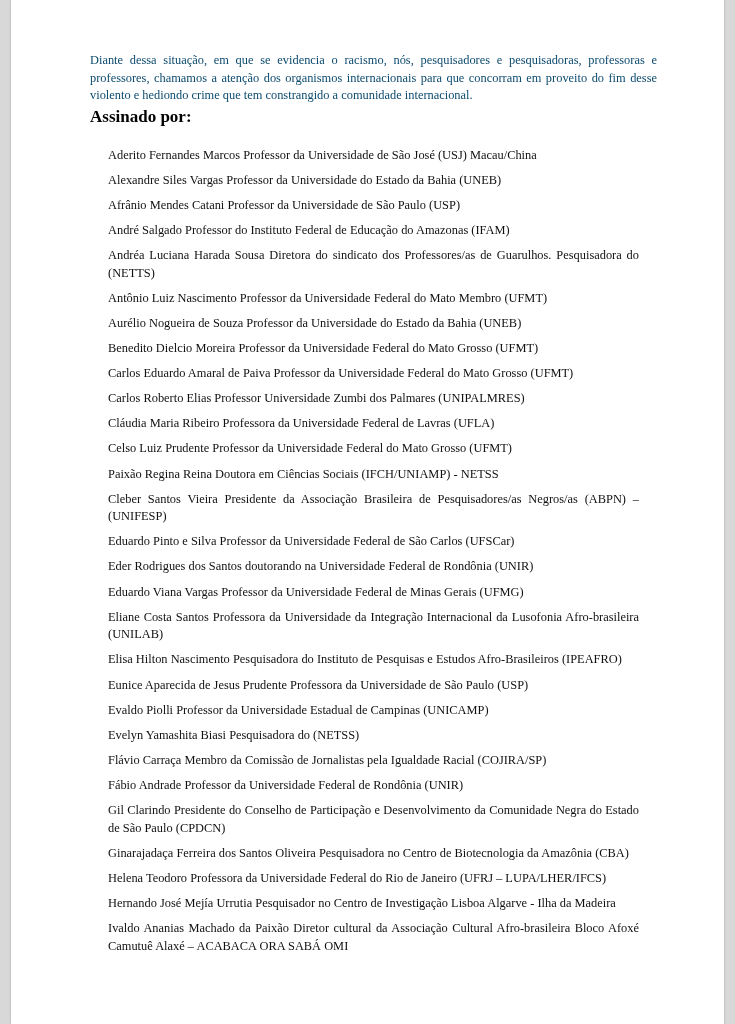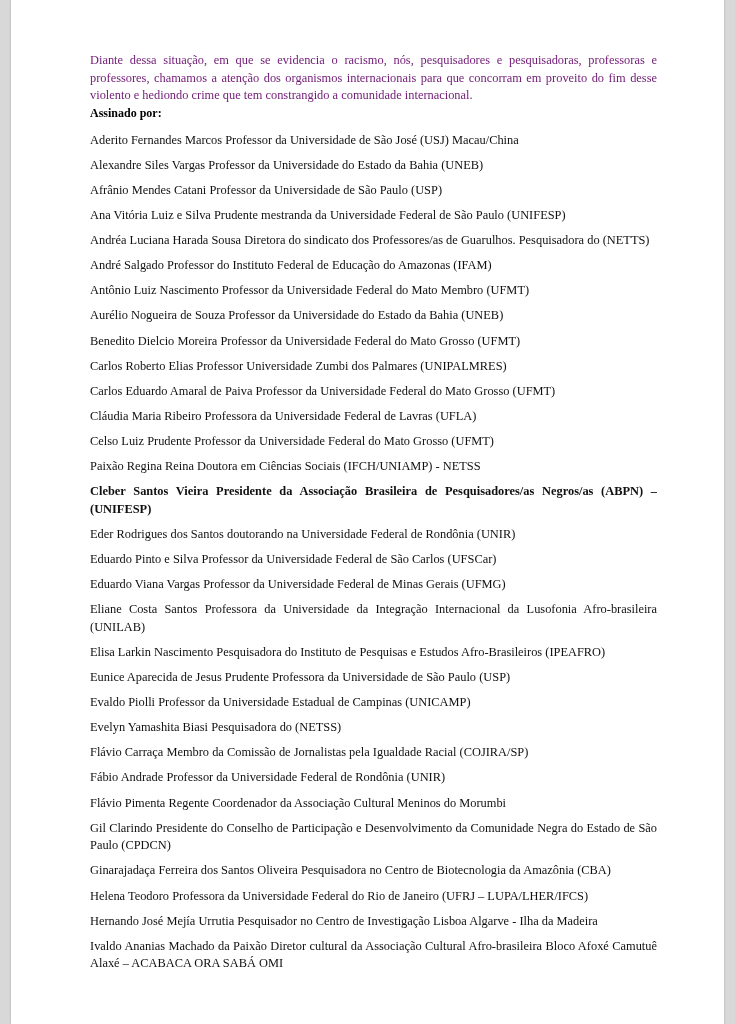--- a/index.html
+++ b/index.html
@@ -26,86 +26,83 @@
     position: absolute;
     left: 79px;
     top: 52px;
     width: 567px;
   }
   p.para {
     margin: 0 0 0 0;
     font-size: 12.4px;
     line-height: 1.42;
     text-align: justify;
-    color: #701a75;
+    color: #0c4a6e;
   }
   .intro {
     margin-bottom: 18px;
   }
   .signed-heading {
-    font-size: 12px;
+    font-size: 17px;
     font-weight: bold;
     color: #000;
     margin: 0 0 10px 0;
     line-height: 1.4;
   }
   ul.signers {
     list-style: none;
-    margin: 0;
+    margin: 18px;
     padding: 0;
   }
   ul.signers li {
     font-size: 12.4px;
     line-height: 1.42;
     color: #101010;
     margin-bottom: 7.5px;
     text-align: justify;
   }
   ul.signers li.nowrap-just {
     text-align: justify;
-    font-weight: bold;
   }
 </style>
 </head>
 <body>
 
 <div class="page">
   <div class="content">
 
     <p class="para intro">Diante dessa situação, em que se evidencia o racismo, nós, pesquisadores e pesquisadoras, professoras e professores, chamamos a atenção dos organismos internacionais para que concorram em proveito do fim desse violento e hediondo crime que tem constrangido a comunidade internacional.</p>
 
     <p class="signed-heading">Assinado por:</p>
 
     <ul class="signers">
       <li>Aderito Fernandes Marcos Professor da Universidade de São José (USJ) Macau/China</li>
       <li>Alexandre Siles Vargas Professor da Universidade do Estado da Bahia (UNEB)</li>
       <li>Afrânio Mendes Catani Professor da Universidade de São Paulo (USP)</li>
-      <li>Ana Vitória Luiz e Silva Prudente mestranda da Universidade Federal de São Paulo (UNIFESP)</li>
+      <li>André Salgado Professor do Instituto Federal de Educação do Amazonas (IFAM)</li>
       <li>Andréa Luciana Harada Sousa Diretora do sindicato dos Professores/as de Guarulhos. Pesquisadora do (NETTS)</li>
-      <li>André Salgado Professor do Instituto Federal de Educação do Amazonas (IFAM)</li>
       <li>Antônio Luiz Nascimento Professor da Universidade Federal do Mato Membro (UFMT)</li>
       <li>Aurélio Nogueira de Souza Professor da Universidade do Estado da Bahia (UNEB)</li>
       <li>Benedito Dielcio Moreira Professor da Universidade Federal do Mato Grosso (UFMT)</li>
+      <li>Carlos Eduardo Amaral de Paiva Professor da Universidade Federal do Mato Grosso (UFMT)</li>
       <li>Carlos Roberto Elias Professor Universidade Zumbi dos Palmares (UNIPALMRES)</li>
-      <li>Carlos Eduardo Amaral de Paiva Professor da Universidade Federal do Mato Grosso (UFMT)</li>
       <li>Cláudia Maria Ribeiro Professora da Universidade Federal de Lavras (UFLA)</li>
       <li>Celso Luiz Prudente Professor da Universidade Federal do Mato Grosso (UFMT)</li>
       <li>Paixão Regina Reina Doutora em Ciências Sociais (IFCH/UNIAMP) - NETSS</li>
       <li class="nowrap-just">Cleber Santos Vieira Presidente da Associação Brasileira de Pesquisadores/as Negros/as (ABPN) – (UNIFESP)</li>
+      <li>Eduardo Pinto e Silva Professor da Universidade Federal de São Carlos (UFSCar)</li>
       <li>Eder Rodrigues dos Santos doutorando na Universidade Federal de Rondônia (UNIR)</li>
-      <li>Eduardo Pinto e Silva Professor da Universidade Federal de São Carlos (UFSCar)</li>
       <li>Eduardo Viana Vargas Professor da Universidade Federal de Minas Gerais (UFMG)</li>
       <li>Eliane Costa Santos Professora da Universidade da Integração Internacional da Lusofonia Afro-brasileira (UNILAB)</li>
-      <li>Elisa Larkin Nascimento Pesquisadora do Instituto de Pesquisas e Estudos Afro-Brasileiros (IPEAFRO)</li>
+      <li>Elisa Hilton Nascimento Pesquisadora do Instituto de Pesquisas e Estudos Afro-Brasileiros (IPEAFRO)</li>
       <li>Eunice Aparecida de Jesus Prudente Professora da Universidade de São Paulo (USP)</li>
       <li>Evaldo Piolli Professor da Universidade Estadual de Campinas (UNICAMP)</li>
       <li>Evelyn Yamashita Biasi Pesquisadora do (NETSS)</li>
       <li>Flávio Carraça Membro da Comissão de Jornalistas pela Igualdade Racial (COJIRA/SP)</li>
       <li>Fábio Andrade Professor da Universidade Federal de Rondônia (UNIR)</li>
-      <li>Flávio Pimenta Regente Coordenador da Associação Cultural Meninos do Morumbi</li>
       <li>Gil Clarindo Presidente do Conselho de Participação e Desenvolvimento da Comunidade Negra do Estado de São Paulo (CPDCN)</li>
       <li>Ginarajadaça Ferreira dos Santos Oliveira Pesquisadora no Centro de Biotecnologia da Amazônia (CBA)</li>
       <li>Helena Teodoro Professora da Universidade Federal do Rio de Janeiro (UFRJ – LUPA/LHER/IFCS)</li>
       <li>Hernando José Mejía Urrutia Pesquisador no Centro de Investigação Lisboa Algarve - Ilha da Madeira</li>
       <li>Ivaldo Ananias Machado da Paixão Diretor cultural da Associação Cultural Afro-brasileira Bloco Afoxé Camutuê Alaxé – ACABACA ORA SABÁ OMI</li>
     </ul>
 
   </div>
 </div>
 

